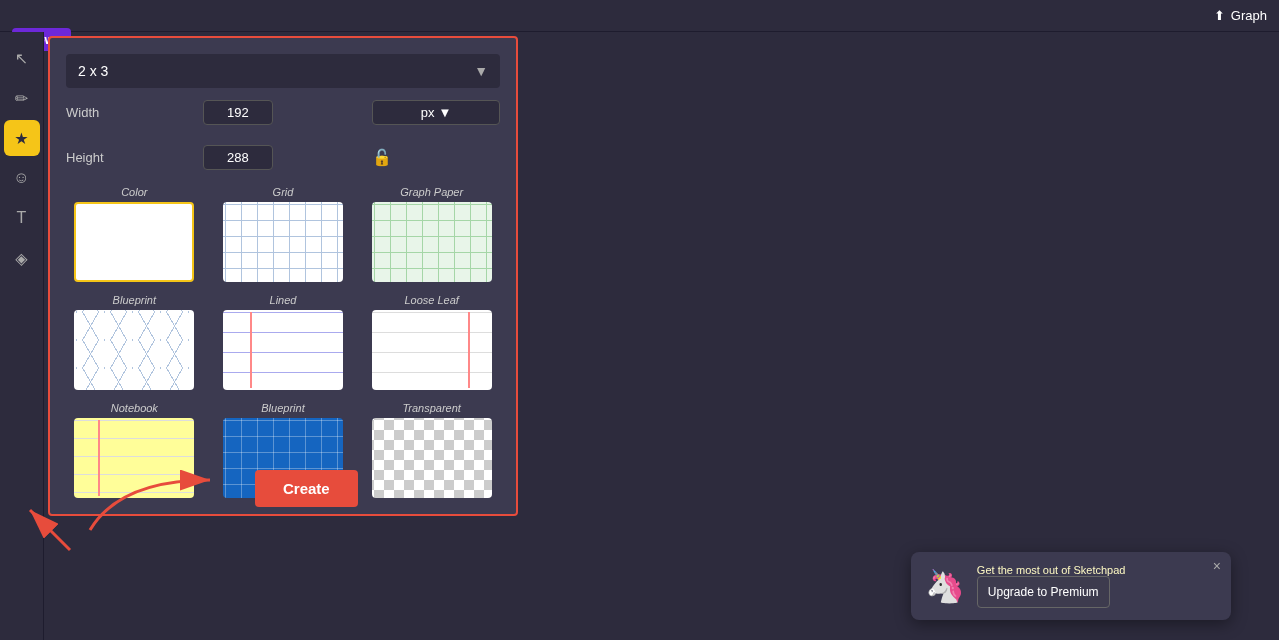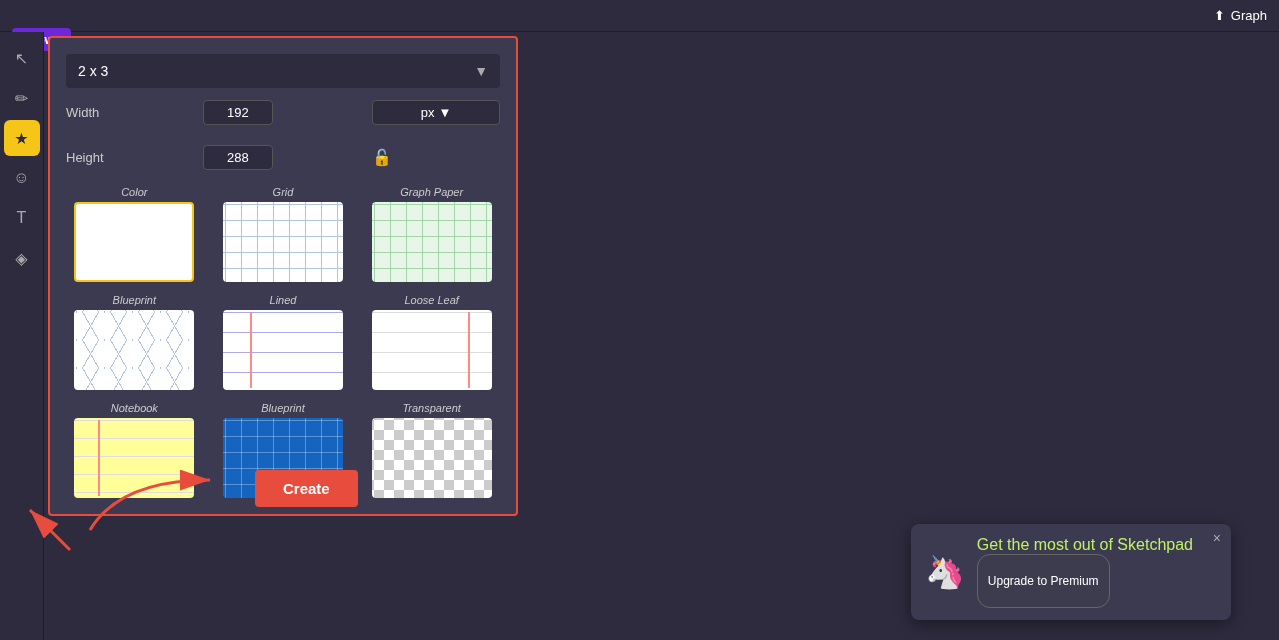--- a/index.html
+++ b/index.html
@@ -346,30 +346,30 @@
     }
     .notification-close {
       position: absolute;
       top: 6px;
       right: 10px;
       font-size: 14px;
       cursor: pointer;
       color: #aaa;
     }
     .notification-text {
-      font-size: 16px;
-      color: #bef264;
+      font-size: 11px;
+      color: #fef9c3;
       flex: 1;
     }
     .upgrade-btn {
       background: #3d3b4e;
       border: 1px solid #666;
-      border-radius: 13px;
-      color: #fff;
-      padding: 19px 10px;
+      border-radius: 4px;
+      color: #fff;
+      padding: 8px 10px;
       font-size: 12px;
       cursor: pointer;
       white-space: nowrap;
     }
     .unicorn-emoji {
       font-size: 32px;
     }
   </style>
 </head>
 <body>

